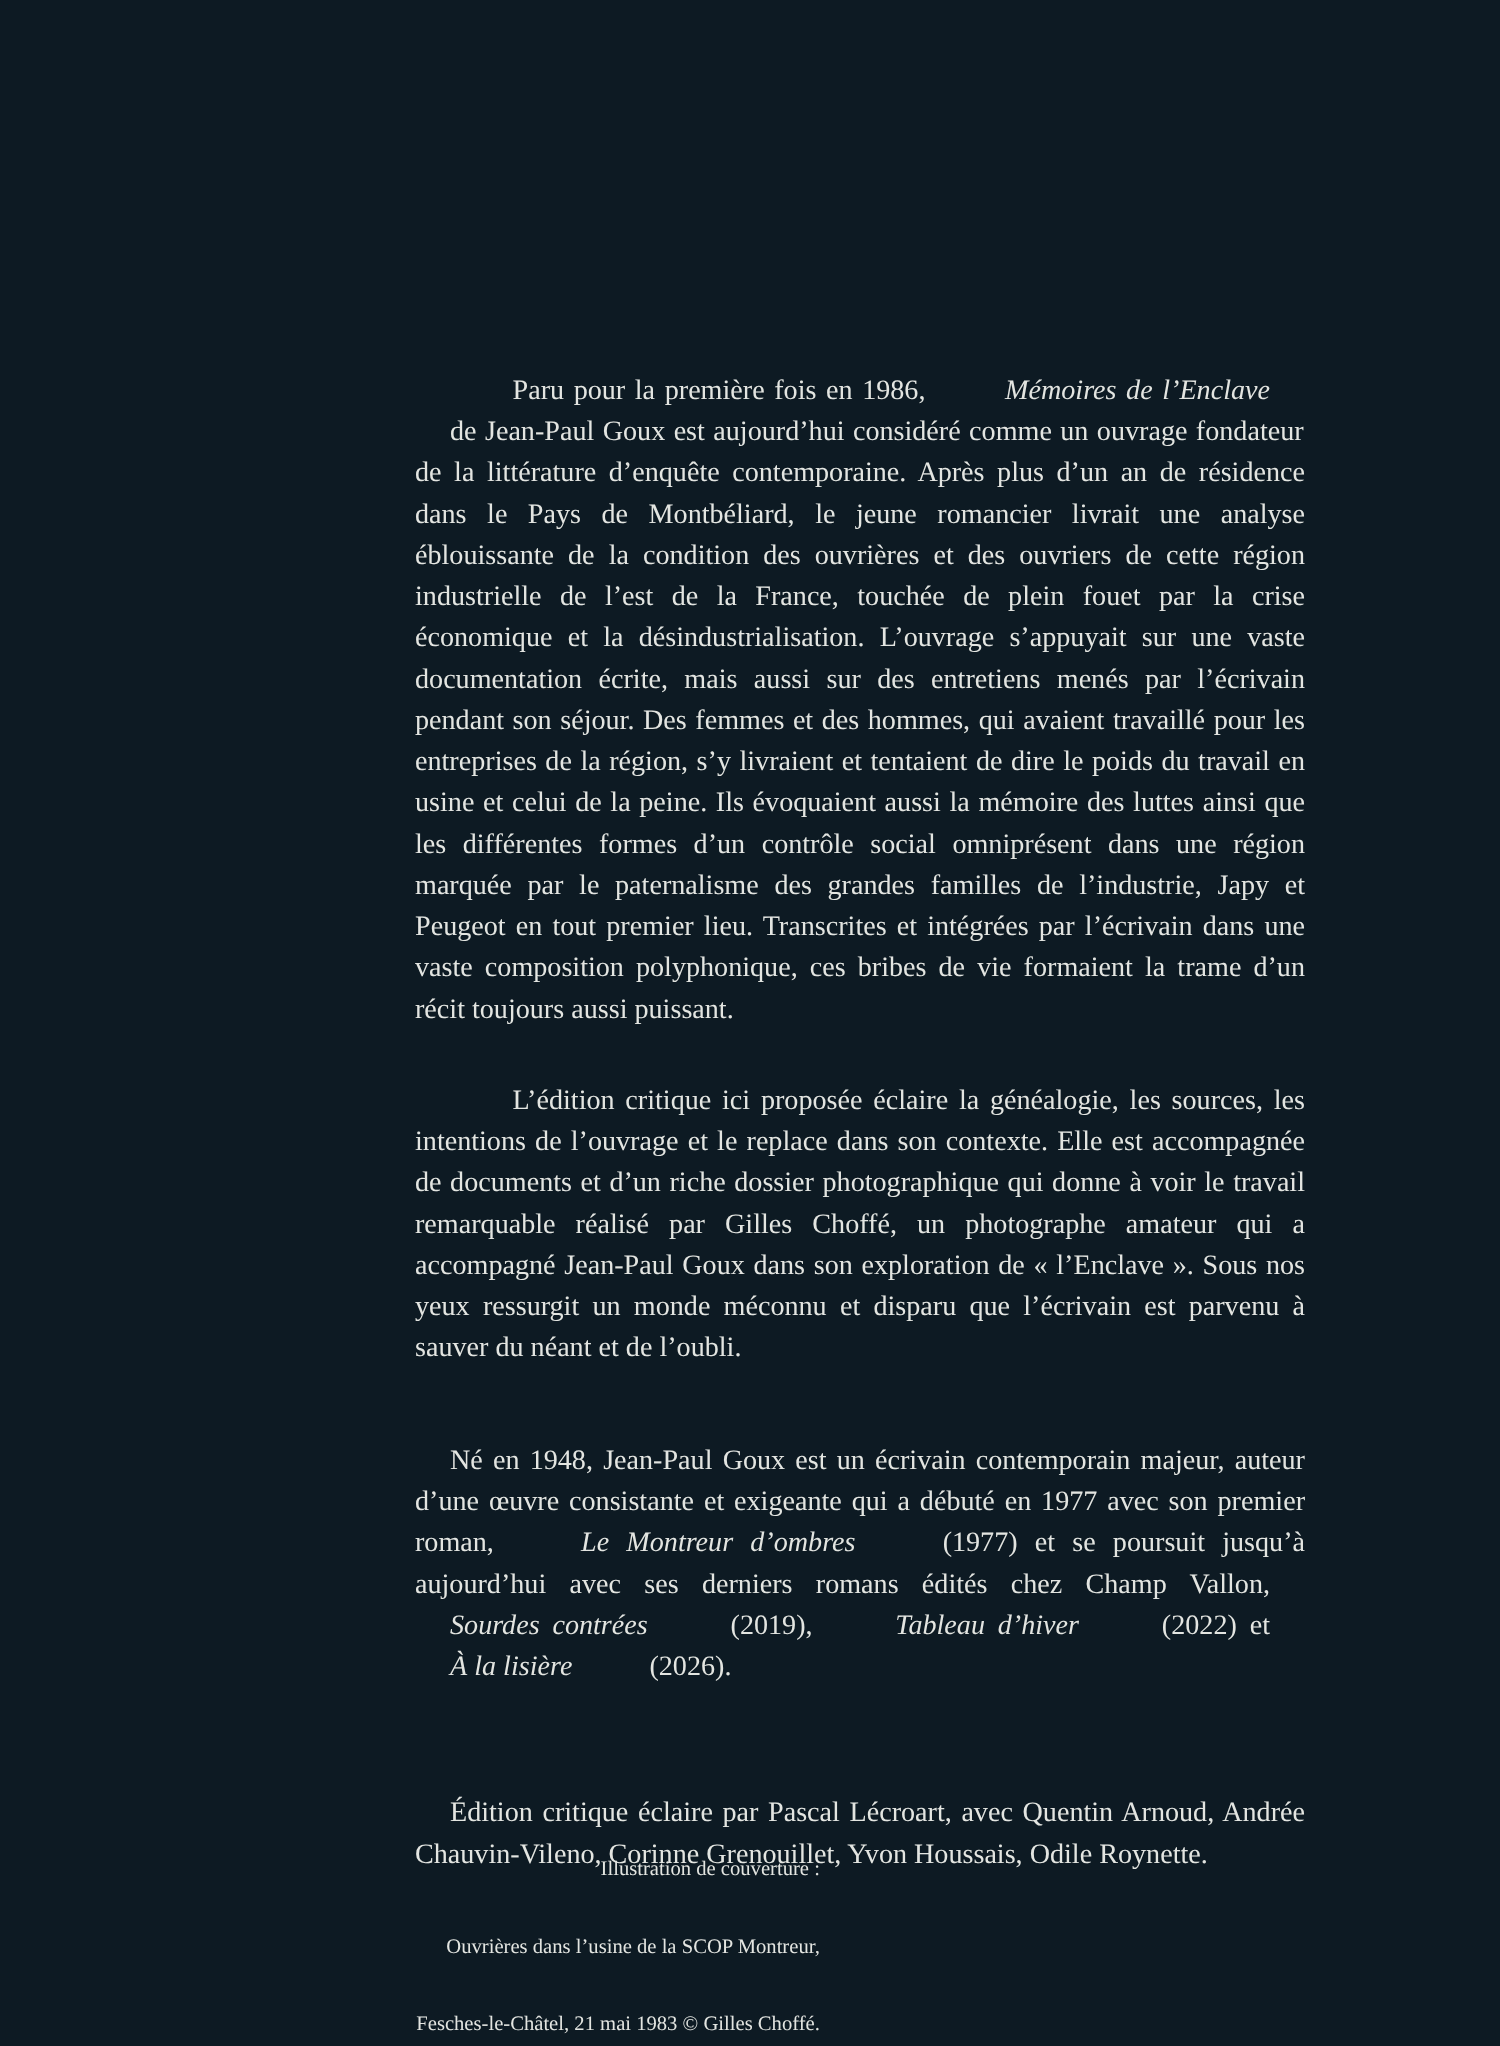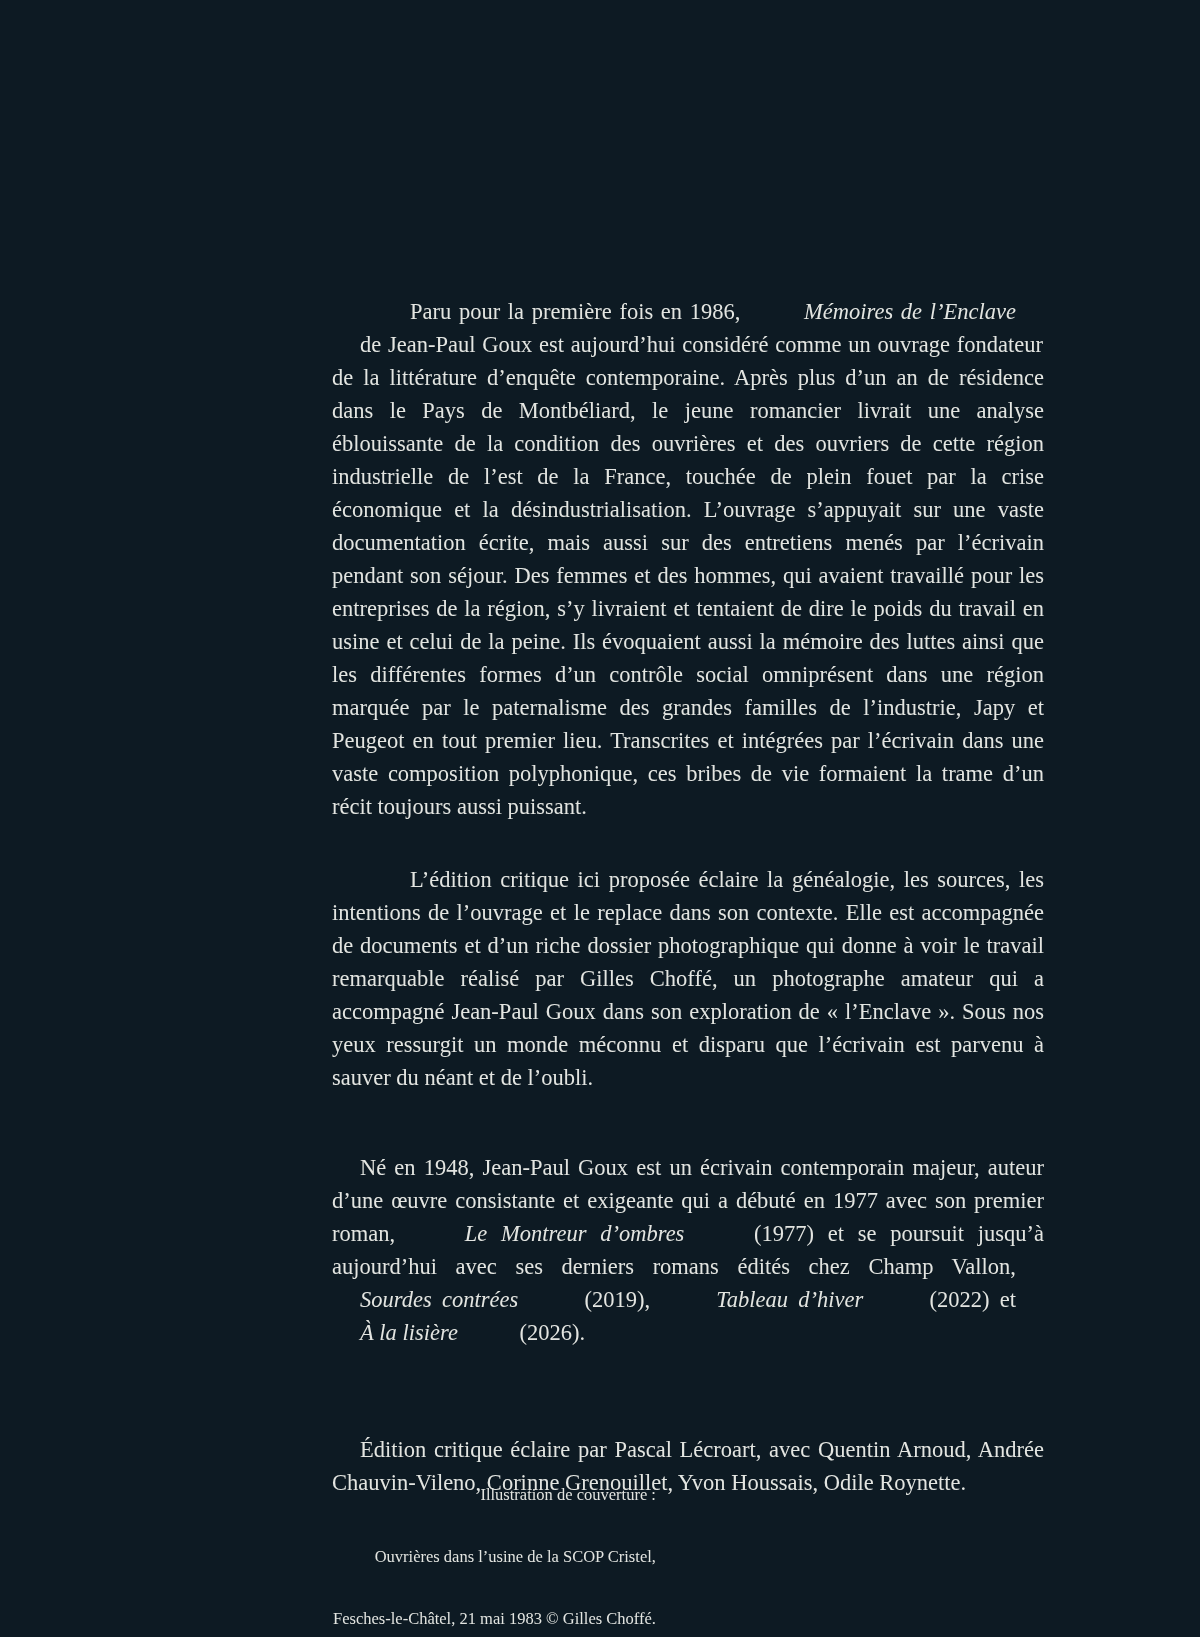--- a/index.html
+++ b/index.html
@@ -43,17 +43,17 @@
 
   <main class="text-block">
     <p class="para indent"><span>Paru pour la première fois en 1986, </span><i>Mémoires de l’Enclave</i><span> de Jean-Paul Goux est aujourd’hui considéré comme un ouvrage fondateur de la littérature d’enquête contemporaine. Après plus d’un an de résidence dans le Pays de Montbéliard, le jeune romancier livrait une analyse éblouissante de la condition des ouvrières et des ouvriers de cette région industrielle de l’est de la France, touchée de plein fouet par la crise économique et la désindustrialisation. L’ouvrage s’appuyait sur une vaste documentation écrite, mais aussi sur des entretiens menés par l’écrivain pendant son séjour. Des femmes et des hommes, qui avaient travaillé pour les entreprises de la région, s’y livraient et tentaient de dire le poids du travail en usine et celui de la peine. Ils évoquaient aussi la mémoire des luttes ainsi que les différentes formes d’un contrôle social omniprésent dans une région marquée par le paternalisme des grandes familles de l’industrie, Japy et Peugeot en tout premier lieu. Transcrites et intégrées par l’écrivain dans une vaste composition polyphonique, ces bribes de vie formaient la trame d’un récit toujours aussi puissant.</span></p>
     <p class="para indent"><span>L’édition critique ici proposée éclaire la généalogie, les sources, les intentions de l’ouvrage et le replace dans son contexte. Elle est accompagnée de documents et d’un riche dossier photographique qui donne à voir le travail remarquable réalisé par Gilles Choffé, un photographe amateur qui a accompagné Jean-Paul Goux dans son exploration de « l’Enclave ». Sous nos yeux ressurgit un monde méconnu et disparu que l’écrivain est parvenu à sauver du néant et de l’oubli.</span></p>
     <p class="para bio"><span>Né en 1948, Jean-Paul Goux est un écrivain contemporain majeur, auteur d’une œuvre consistante et exigeante qui a débuté en 1977 avec son premier roman, </span><i>Le Montreur d’ombres</i><span> (1977) et se poursuit jusqu’à aujourd’hui avec ses derniers romans édités chez Champ Vallon, </span><i>Sourdes contrées</i><span> (2019), </span><i>Tableau d’hiver</i><span> (2022) et </span><i>À la lisière</i><span> (2026).</span></p>
     <p class="para edition-credit"><span>Édition critique éclaire par Pascal Lécroart, avec Quentin Arnoud, Andrée Chauvin-Vileno, Corinne Grenouillet, Yvon Houssais, Odile Roynette.</span></p>
   </main>
 
   <footer class="cover-credit">
     <p>Illustration de couverture :</p>
-    <p>Ouvrières dans l’usine de la SCOP Cristel,</p>
+    <p>Ouvrières dans l’usine de la SCOP Montreur,</p>
     <p>Fesches-le-Châtel, 21 mai 1983 © Gilles Choffé.</p>
   </footer>
 
 </div>
 
 </body></html>

